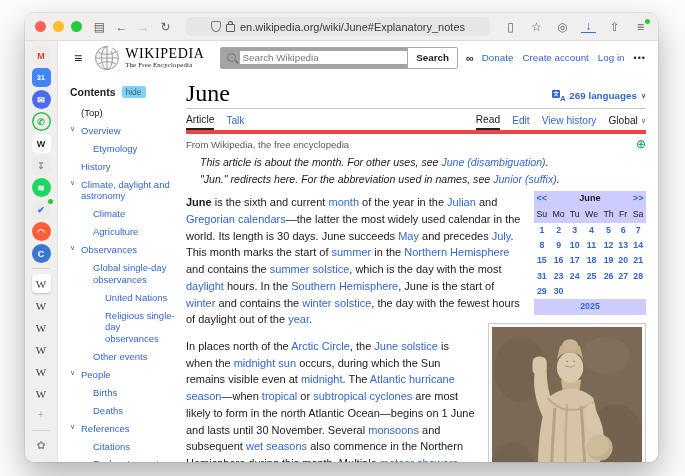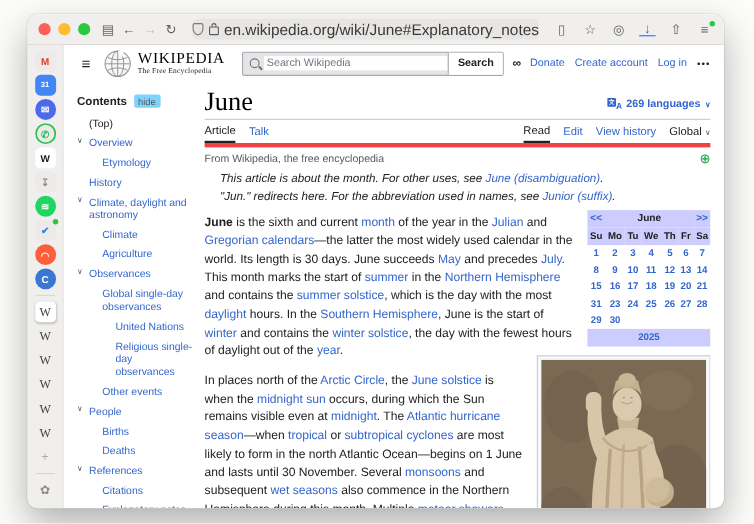--- a/index.html
+++ b/index.html
@@ -9,21 +9,21 @@
           border-radius:9px;box-shadow:0 14px 34px rgba(0,0,0,.30),0 0 0 1px rgba(0,0,0,.07);
           overflow:hidden;display:flex;flex-direction:column}
   
   .titlebar{height:27px;background:#f0efee;border-bottom:1px solid #dddcdb;display:flex;
             align-items:center;padding:0 10px;gap:7px;flex:0 0 auto}
   .lights{display:flex;gap:7px;margin-right:3px}
   .light{width:11px;height:11px;border-radius:50%}
   .tb-icon{color:#636363;font-size:12px;line-height:1;width:15px;text-align:center;position:relative}
   .tb-icon.disabled{color:#bdbcbb}
   .urlbar{flex:1;max-width:420px;height:19px;background:#e7e6e4;border-radius:5px;display:flex;
-          align-items:center;justify-content:center;gap:5px;font-size:14px;color:#3a3a3a;margin:0 6px}
+          align-items:center;justify-content:center;gap:5px;font-size:11px;color:#3a3a3a;margin:0 6px}
   .shield{width:8px;height:9px;border:1px solid #7a7a7a;border-radius:2px 2px 45% 45%/2px 2px 60% 60%}
   .lock{width:7px;height:6px;border:1px solid #5a5a5a;border-radius:1px;position:relative;margin-top:3px}
   .lock:before{content:'';position:absolute;top:-4px;left:1px;width:3px;height:3px;
                border:1px solid #5a5a5a;border-bottom:none;border-radius:3px 3px 0 0}
   .right-icons{display:flex;gap:11px;margin-left:auto;align-items:center}
   .dl{border-bottom:1.5px solid #2f6fde;color:#2f6fde;padding-bottom:0px}
   .badge{position:absolute;top:-2px;right:-2px;width:5px;height:5px;border-radius:50%}
   
   .main{flex:1;display:flex;min-height:0}
   .rail{width:32px;background:#f0efee;border-right:1px solid #e3e2e1;display:flex;flex-direction:column;
@@ -39,21 +39,21 @@
   .rail-bottom{font-size:11px;color:#8b8b8a}
   .plus{color:#9a9a99;font-size:12px;font-weight:normal}
   
   .page{flex:1;background:#fff;display:flex;flex-direction:column;min-width:0;overflow:hidden}
   .wiki-header{display:flex;align-items:center;height:33px;padding:0 12px;gap:8px;flex:0 0 auto}
   .hamburger{font-size:14px;color:#202122;padding:0 4px}
   .logo-block{display:flex;align-items:center;gap:5px}
   .wordmark{font-family:"Liberation Serif",serif;font-size:14px;letter-spacing:.6px;color:#000;line-height:1}
   .tagline{font-family:"Liberation Serif",serif;font-size:6.8px;color:#202122;letter-spacing:.2px}
   .searchbox{display:flex;align-items:center;border:1px solid #a2a9b1;border-radius:2px;height:20px;
-             width:238px;margin-left:8px;background:#e5e5e5}
+             width:238px;margin-left:8px;background:#a3a3a3}
   .mag{width:7px;height:7px;border:1.5px solid #72777d;border-radius:50%;position:relative;margin:0 4px 0 6px;flex:0 0 auto}
   .mag:after{content:'';position:absolute;width:4px;height:1.5px;background:#72777d;transform:rotate(45deg);right:-3.5px;bottom:-1px}
   .searchbox input{border:none;outline:none;flex:1;min-width:0;font-size:9.8px;color:#202122;font-family:inherit}
   .searchbox input::placeholder{color:#72777d}
   .search-btn{border:none;border-left:1px solid #a2a9b1;background:#fff;font-size:9.8px;font-weight:bold;
               color:#202122;height:100%;padding:0 8px;font-family:inherit}
   .header-right{margin-left:auto;display:flex;gap:9px;align-items:center;font-size:9.8px;white-space:nowrap}
   .hlink{color:#3366cc}
   .inf{font-size:11px;color:#202122;font-weight:bold;letter-spacing:-1px}
   .dots{color:#202122;font-size:9px;letter-spacing:1px}
@@ -89,21 +89,21 @@
   .hatnote{font-style:italic;padding-left:14px;margin:1px 0;font-size:10.6px}
   .paras p{margin:7px 0 10px}
   .wlink{color:#3366cc}
   b.bseg{font-weight:bold}
   
   .float-cal{float:right;margin:3px 0 6px 12px;width:112px}
   table.cal{border-collapse:collapse;width:100%;text-align:center;font-size:8.8px}
   .cal td{padding:1px 0}
   .cal .hdr td{background:#ccccff;font-weight:bold;color:#202122;font-size:9.2px}
   .cal .hdr td.nav{color:#3366cc}
-  .cal .dow td{background:#ccccff;font-weight:bold;color:#202122}
+  .cal .dow td{background:#ccccff;font-weight:normal;color:#202122}
   .cal .wk td{color:#3366cc;font-weight:bold;background:#fff}
   .cal .yr td{background:#ccccff;color:#3366cc;font-weight:bold}
   
   .float-img{float:right;clear:right;margin:2px 0 0 12px;width:150px;border:1px solid #c8ccd1;
              background:#f8f9fa;padding:3px}
   .float-img svg{display:block;width:100%;height:auto}
   .lang-svg{display:block}
 </style>
 </head>
 <body>

